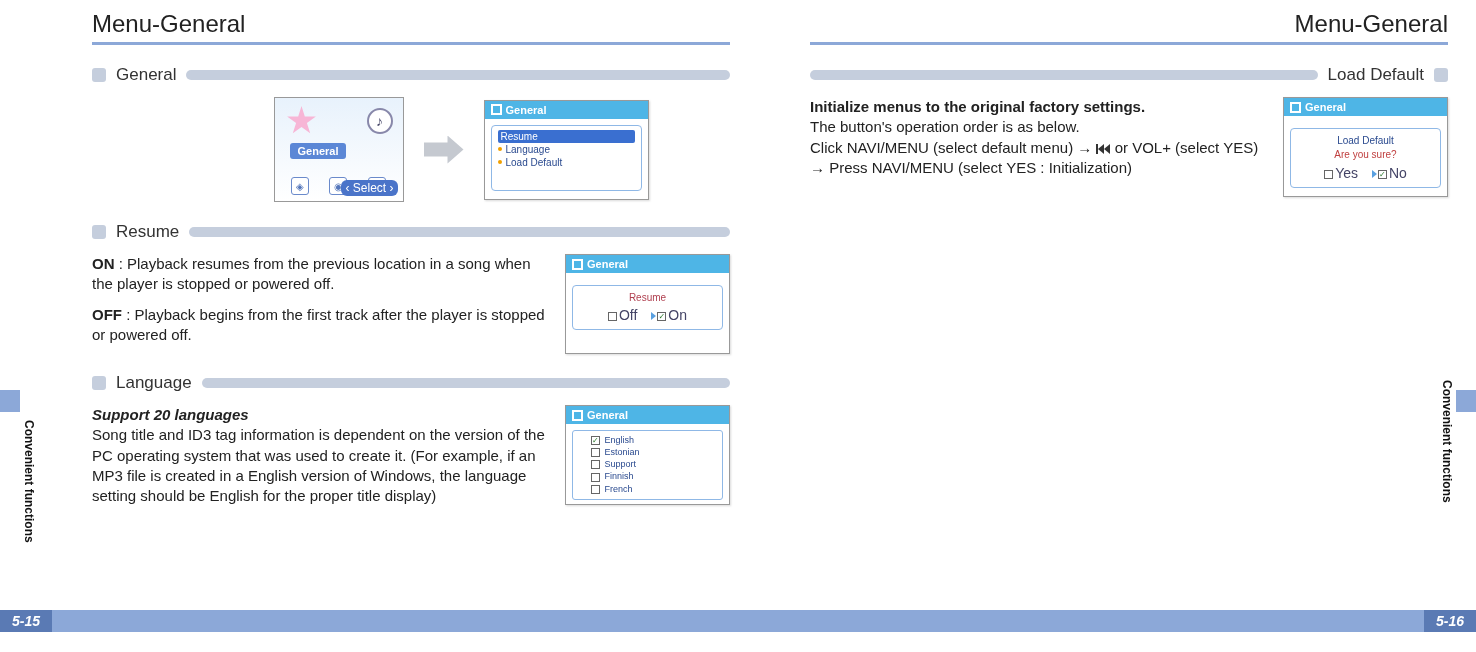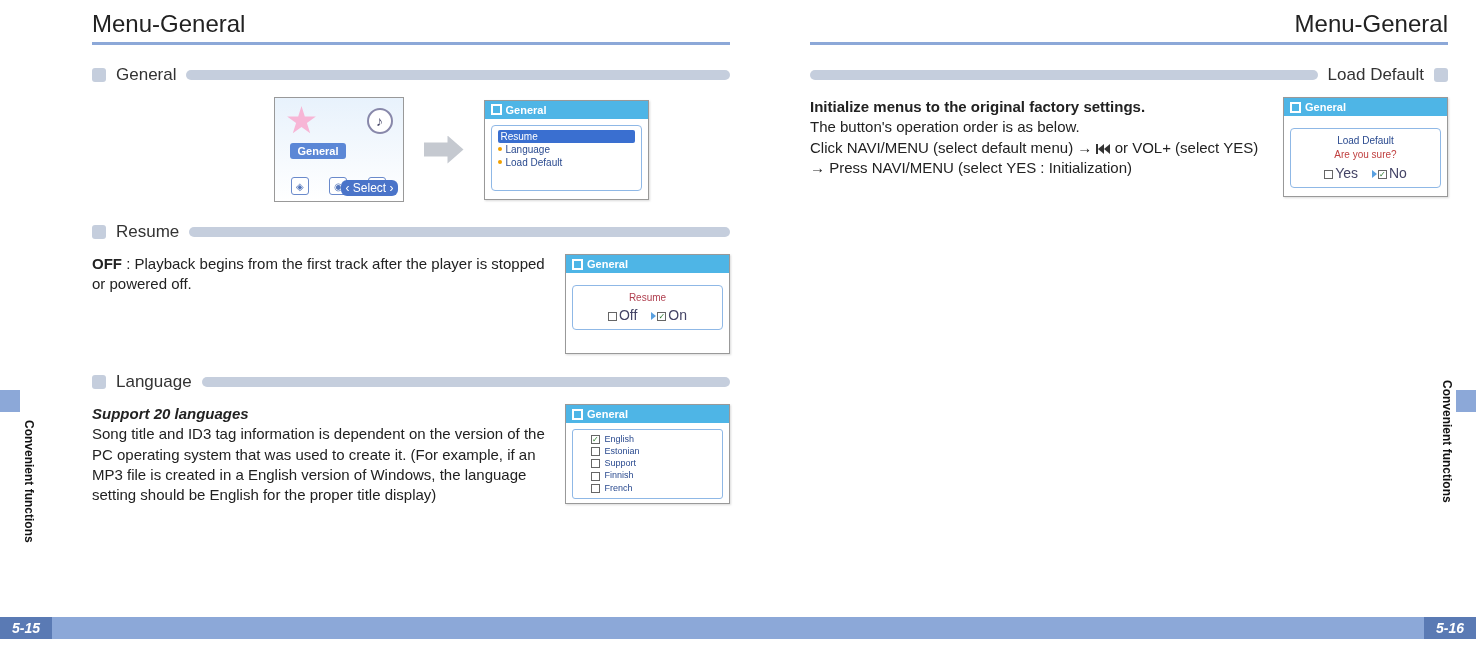--- a/index.html
+++ b/index.html
@@ -192,21 +192,21 @@
     position: absolute;
     width: 20px; height: 22px;
     background: #8ca8d8;
   }
   .side-notch-left { left: 0; top: 390px; }
   .side-notch-right { right: 0; top: 390px; }
 
   
   .footer {
     position: absolute;
-    bottom: 13px;
+    bottom: 20px;
     height: 22px;
     background: #8ca8d8;
     display: flex;
     align-items: center;
   }
   .footer-left { left: 0; width: 50%; }
   .footer-right { right: 0; width: 50%; justify-content: flex-end; }
   .footer .pagenum-box {
     background: #5a7ab4;
     color: #fff;
@@ -276,20 +276,21 @@
     </div>
   </div>
 
   <div class="section-header">
     <span class="bullet"></span>
     <span class="section-label">Resume</span>
     <span class="section-line"></span>
   </div>
   <div class="row">
     <div class="text-col">
+      <p><span class="bold">ON</span><span> : Playback resumes from the previous location in a song when the player is stopped or powered off.</span></p>
       <p><span class="bold">OFF</span><span> : Playback begins from the first track after the player is stopped or powered off.</span></p>
     </div>
     <div class="screen screen-list">
       <div class="screen-header">
         <span class="cube-icon"></span>
         <span>General</span>
       </div>
       <div class="screen-body">
         <div class="resume-popup">
           <div class="title">Resume</div>

